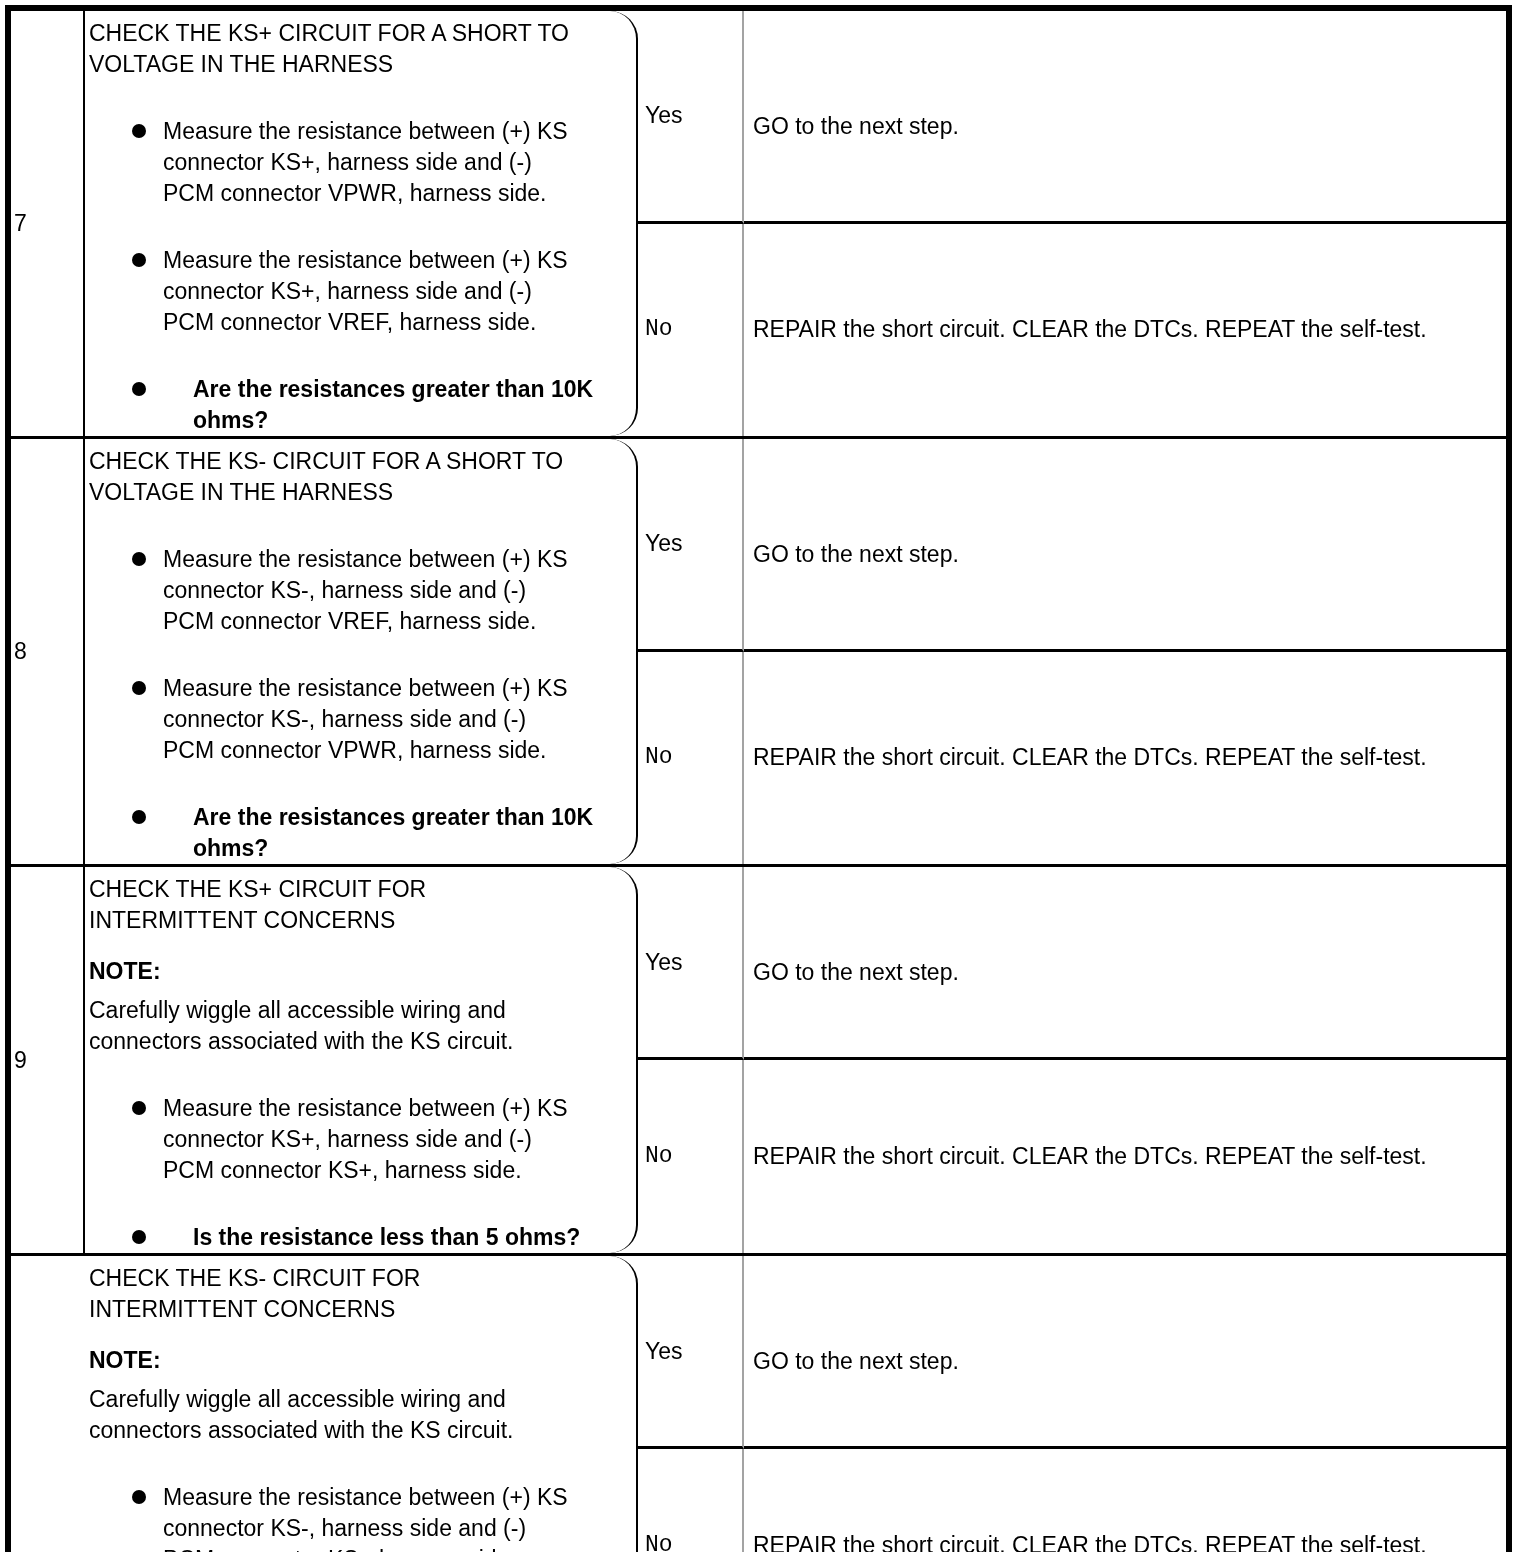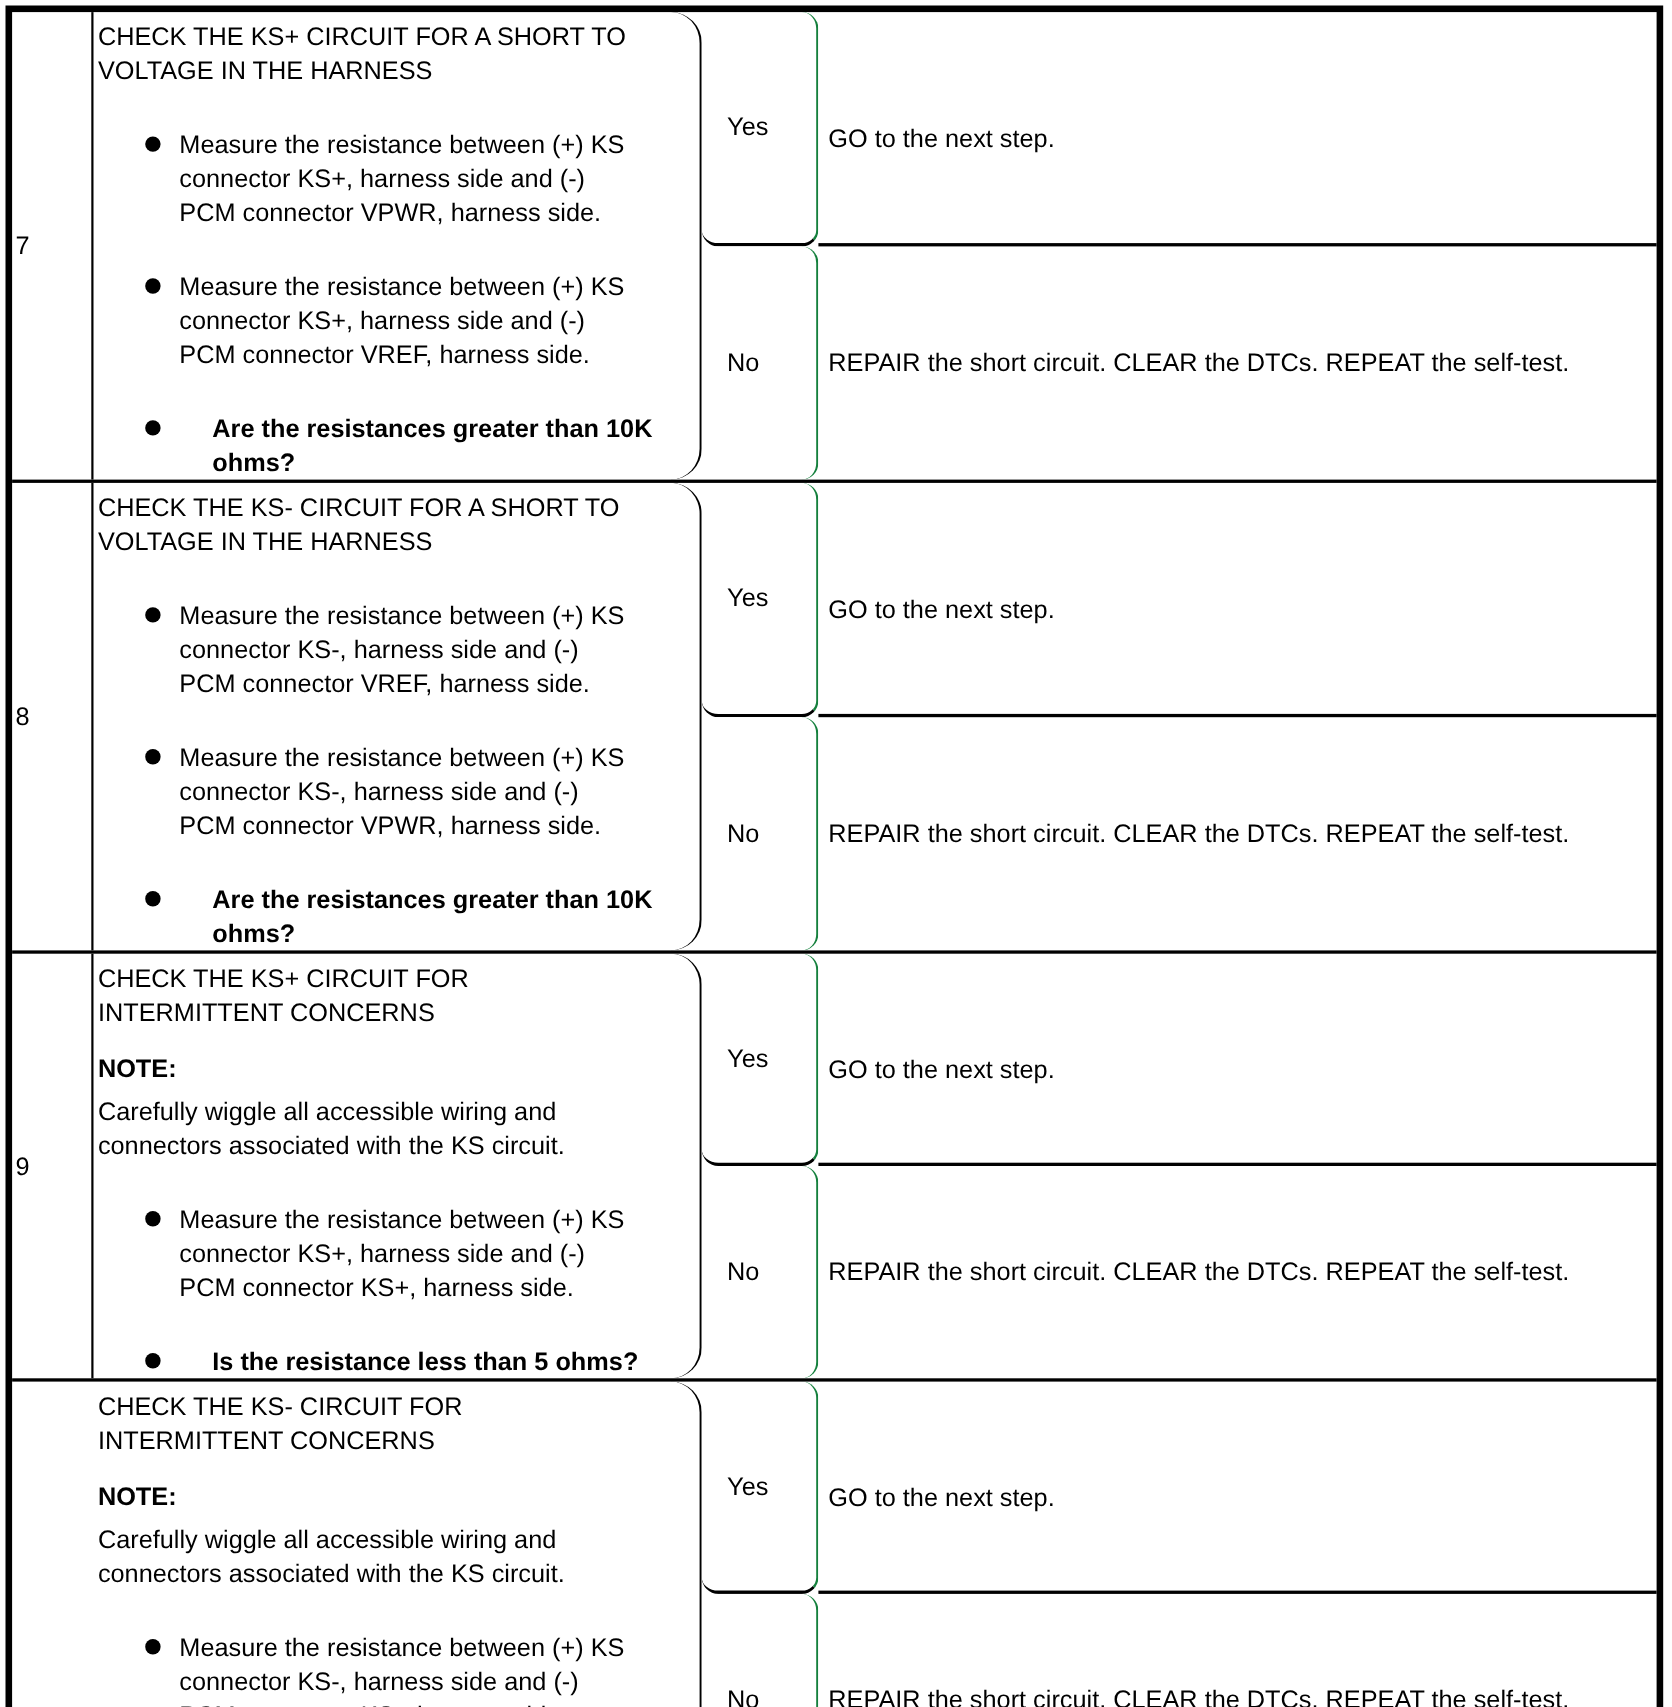--- a/index.html
+++ b/index.html
@@ -45,35 +45,34 @@
     align-items: center;
     padding-left: 3px;
   }
   .desc {
     grid-area: 1 / 2 / 3 / 3;
     border-right: 2px solid #000000;
     padding: 7px 6px 0 4px;
     border-radius: 28px;
   }
   .ynlabel {
-    border-right: 2px solid #15803d;
+    border-right: 2px solid #a3a3a3;
     display: flex;
     align-items: center;
-    padding-left: 23px;
-    border-radius: 15px;
+    padding-left: 7px;
   }
   .action {
     display: flex;
     align-items: center;
     padding-left: 9px;
     padding-right: 4px;
   }
   .ynlabel.yes { grid-area: 1 / 3 / 2 / 4; border-bottom: 3px solid #000000; }
   .action.yes  { grid-area: 1 / 4 / 2 / 5; border-bottom: 3px solid #000000; margin-top: 21px; }
-  .ynlabel.no  { grid-area: 2 / 3 / 3 / 4; }
+  .ynlabel.no  { grid-area: 2 / 3 / 3 / 4; font-family: Liberation Mono, monospace; }
   .action.no   { grid-area: 2 / 4 / 3 / 5; }
 
   .title { white-space: pre-line; }
   .note-label { margin-top: 20px; font-weight: bold; }
   .note-para { margin-top: 8px; white-space: pre-line; }
   .bullet {
     display: flex;
     margin-top: 36px;
   }
   .dot {

